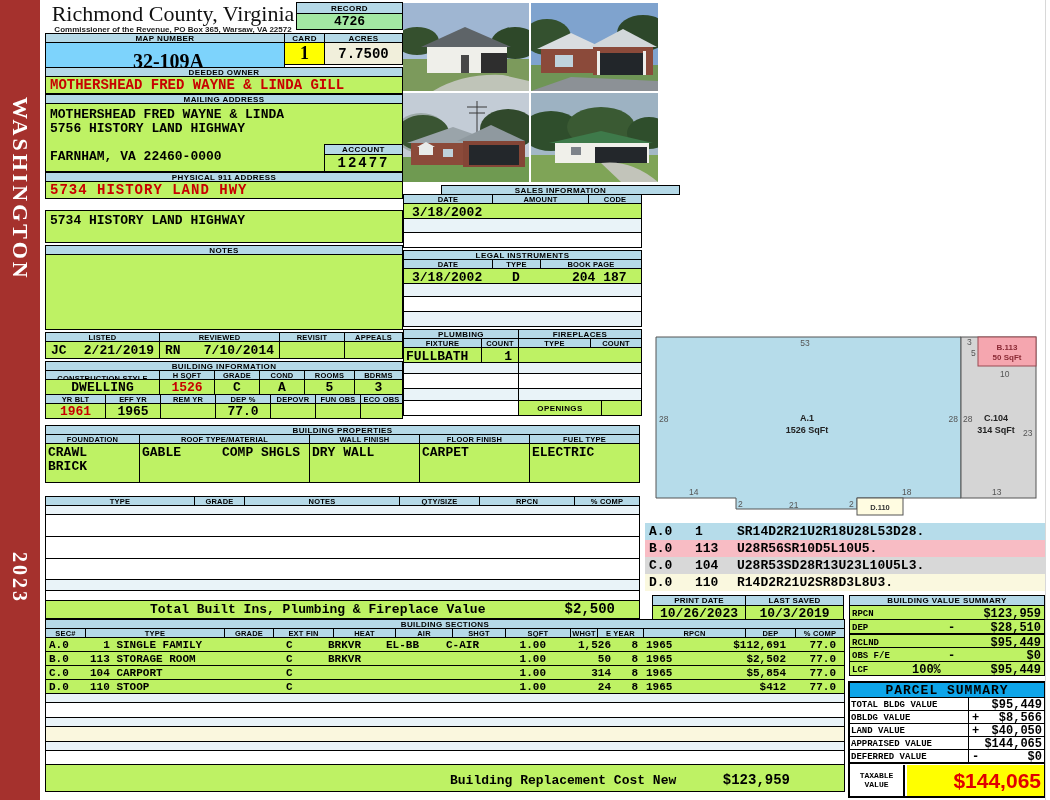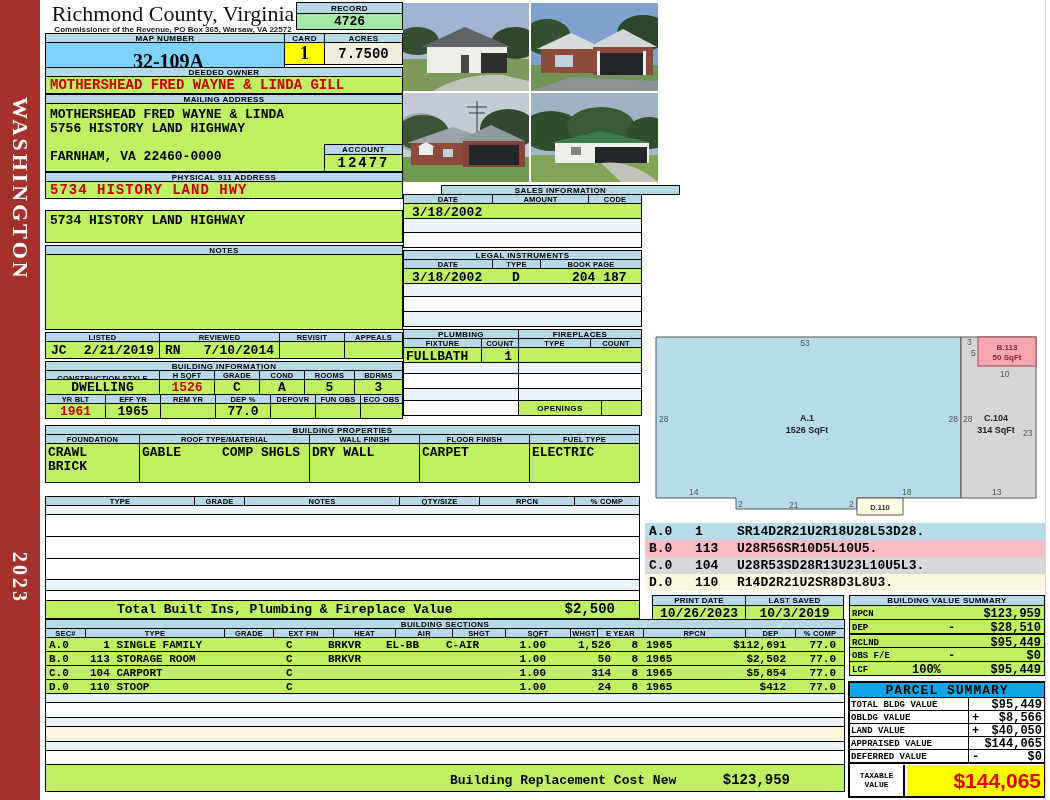--- a/index.html
+++ b/index.html
@@ -144,21 +144,21 @@
   <div class="hcell" style="left:479px;top:496px;width:96px;height:10px;">RPCN</div>
   <div class="hcell" style="left:574px;top:496px;width:66px;height:10px;">% COMP</div>
   <div class="stripe pale" style="left:45px;top:505px;width:595px;height:10px;"></div>
   <div class="stripe" style="left:45px;top:514px;width:595px;height:23px;"></div>
   <div class="stripe" style="left:45px;top:536px;width:595px;height:23px;"></div>
   <div class="stripe" style="left:45px;top:558px;width:595px;height:22px;"></div>
   <div class="stripe pale" style="left:45px;top:579px;width:595px;height:12px;"></div>
   <div class="stripe" style="left:45px;top:590px;width:595px;height:11px;"></div>
 
   <div class="cell" style="left:45px;top:600px;width:595px;height:19px;"></div>
-  <div class="abs mono v13" style="left:117px;top:602px;">Total Built Ins, Plumbing &amp; Fireplace Value</div>
+  <div class="abs mono v13" style="left:150px;top:602px;">Total Built Ins, Plumbing &amp; Fireplace Value</div>
   <div class="abs mono num" style="left:520px;top:601px;width:95px;font-size:14px;">$2,500</div>
 
   <div class="abs" style="left:403px;top:3px;width:255px;height:179px;background:#fff;">
     <svg width="126" height="88" style="position:absolute;left:0;top:0;">
       <rect width="126" height="88" fill="#A8BFD8"></rect>
         <rect y="0" width="126" height="42" fill="#9FB6D2"></rect>
       <ellipse cx="14" cy="38" rx="22" ry="14" fill="#35502E"></ellipse>
         <ellipse cx="112" cy="40" rx="24" ry="16" fill="#2E4829"></ellipse>
       <rect y="56" width="126" height="32" fill="#7C9A5C"></rect>
       <polygon points="18,44 62,24 108,44" fill="#5E6468"></polygon>

